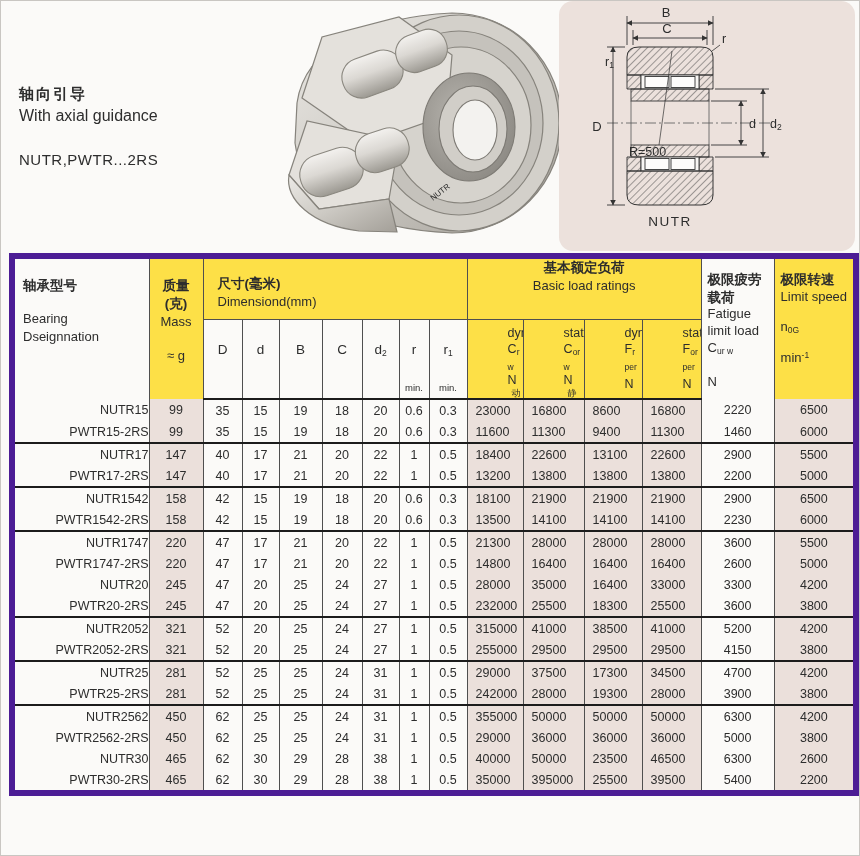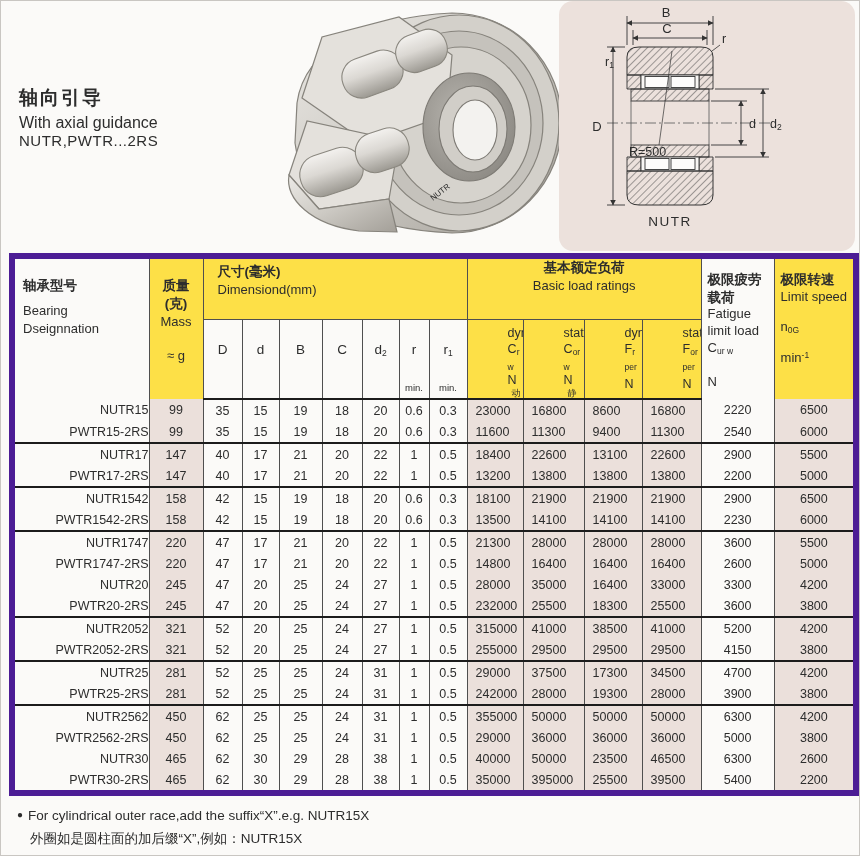--- a/index.html
+++ b/index.html
@@ -3,23 +3,23 @@
 <meta charset="utf-8">
 <style>
   html,body{margin:0;padding:0;}
   body{
     width:860px;height:856px;position:relative;overflow:hidden;
     background:#fbfaf8;border:1px solid #c9c6c2;box-sizing:border-box;
     font-family:"Liberation Sans","DejaVu Sans",sans-serif;color:#2d2d2d;
   }
   
   .title-block{position:absolute;left:18px;top:84px;}
-  .title-cn{font-size:19px;font-weight:bold;letter-spacing:2px;}
+  .title-cn{font-size:15px;font-weight:bold;letter-spacing:2px;}
   .title-en{font-size:16px;margin-top:3px;}
-  .series{font-size:15px;letter-spacing:.5px;}
+  .series{font-size:15px;margin-top:26px;letter-spacing:.5px;}
   
   .diagram-panel{
     position:absolute;left:558px;top:0;width:296px;height:250px;
     background:#ece1dc;border-radius:14px;
   }
   .diagram-panel svg{display:block;}
   svg text{font-family:"Liberation Sans","DejaVu Sans",sans-serif;fill:#2d2d2d;}
   
   .illus{position:absolute;left:246px;top:2px;width:322px;height:238px;}
   
@@ -221,34 +221,34 @@
       <col style="width:58px">
       <col style="width:59px">
     <col style="width:73px">
       <col style="width:82px">
   </colgroup>
   <tbody>
     <tr class="h1">
       <td rowspan="2" class="whiteB">
         <div class="hd-pad">
           <div class="cjk">轴承型号</div>
-          <div class="en" style="margin-top:7px">Bearing</div>
+          <div class="en" style="margin-top:15px">Bearing</div>
           <div class="en">Dseignnation</div>
         </div>
       </td>
       <td rowspan="2" class="pinkH hd-center">
         <div style="padding-top:18px;line-height:1.35">
           <div class="cjk">质量</div>
           <div class="cjk">(克)</div>
           <div class="en">Mass</div>
           <div class="en" style="margin-top:16px">≈ g</div>
         </div>
       </td>
       <td colspan="7" class="pinkH band">
-        <div class="hd-pad" style="padding-left:14px;padding-top:4px">
+        <div class="hd-pad" style="padding-left:14px;padding-top:16px">
           <div class="cjk">尺寸(毫米)</div>
           <div class="en">Dimensiond(mm)</div>
         </div>
       </td>
       <td colspan="4" class="pinkH band hd-center">
         <div style="padding-top:0;line-height:1.35">
           <div class="cjk">基本额定负荷</div>
           <div class="en">Basic load ratings</div>
         </div>
       </td>
@@ -350,21 +350,21 @@
         <td class="c-dim">15</td>
         <td class="c-dim">19</td>
         <td class="c-dim">18</td>
         <td class="c-dim">20</td>
         <td class="c-dim">0.6</td>
         <td class="c-dim">0.3</td>
         <td class="c-load">11600</td>
         <td class="c-load">11300</td>
         <td class="c-load">9400</td>
         <td class="c-load">11300</td>
-        <td class="c-fatigue">2540</td>
+        <td class="c-fatigue">1460</td>
         <td class="c-speed">6000</td>
       </tr>
       <tr class="sep">
         <td class="c-model">NUTR17</td>
         <td class="c-mass">147</td>
         <td class="c-dim">40</td>
         <td class="c-dim">17</td>
         <td class="c-dim">21</td>
         <td class="c-dim">20</td>
         <td class="c-dim">22</td>
@@ -629,15 +629,13 @@
         <td class="c-load">395000</td>
         <td class="c-load">25500</td>
         <td class="c-load">39500</td>
         <td class="c-fatigue">5400</td>
         <td class="c-speed">2200</td>
       </tr>
     </tbody>
 </table>
 
 <div class="footnote">
-  <div><span class="bullet">●</span><span>For cylindrical outer race,add the suffix“X”.e.g. NUTR15X</span></div>
-  <div class="fn-cn">外圈如是圆柱面的加后缀“X”,例如：NUTR15X</div>
 </div>
 
 </body></html>

